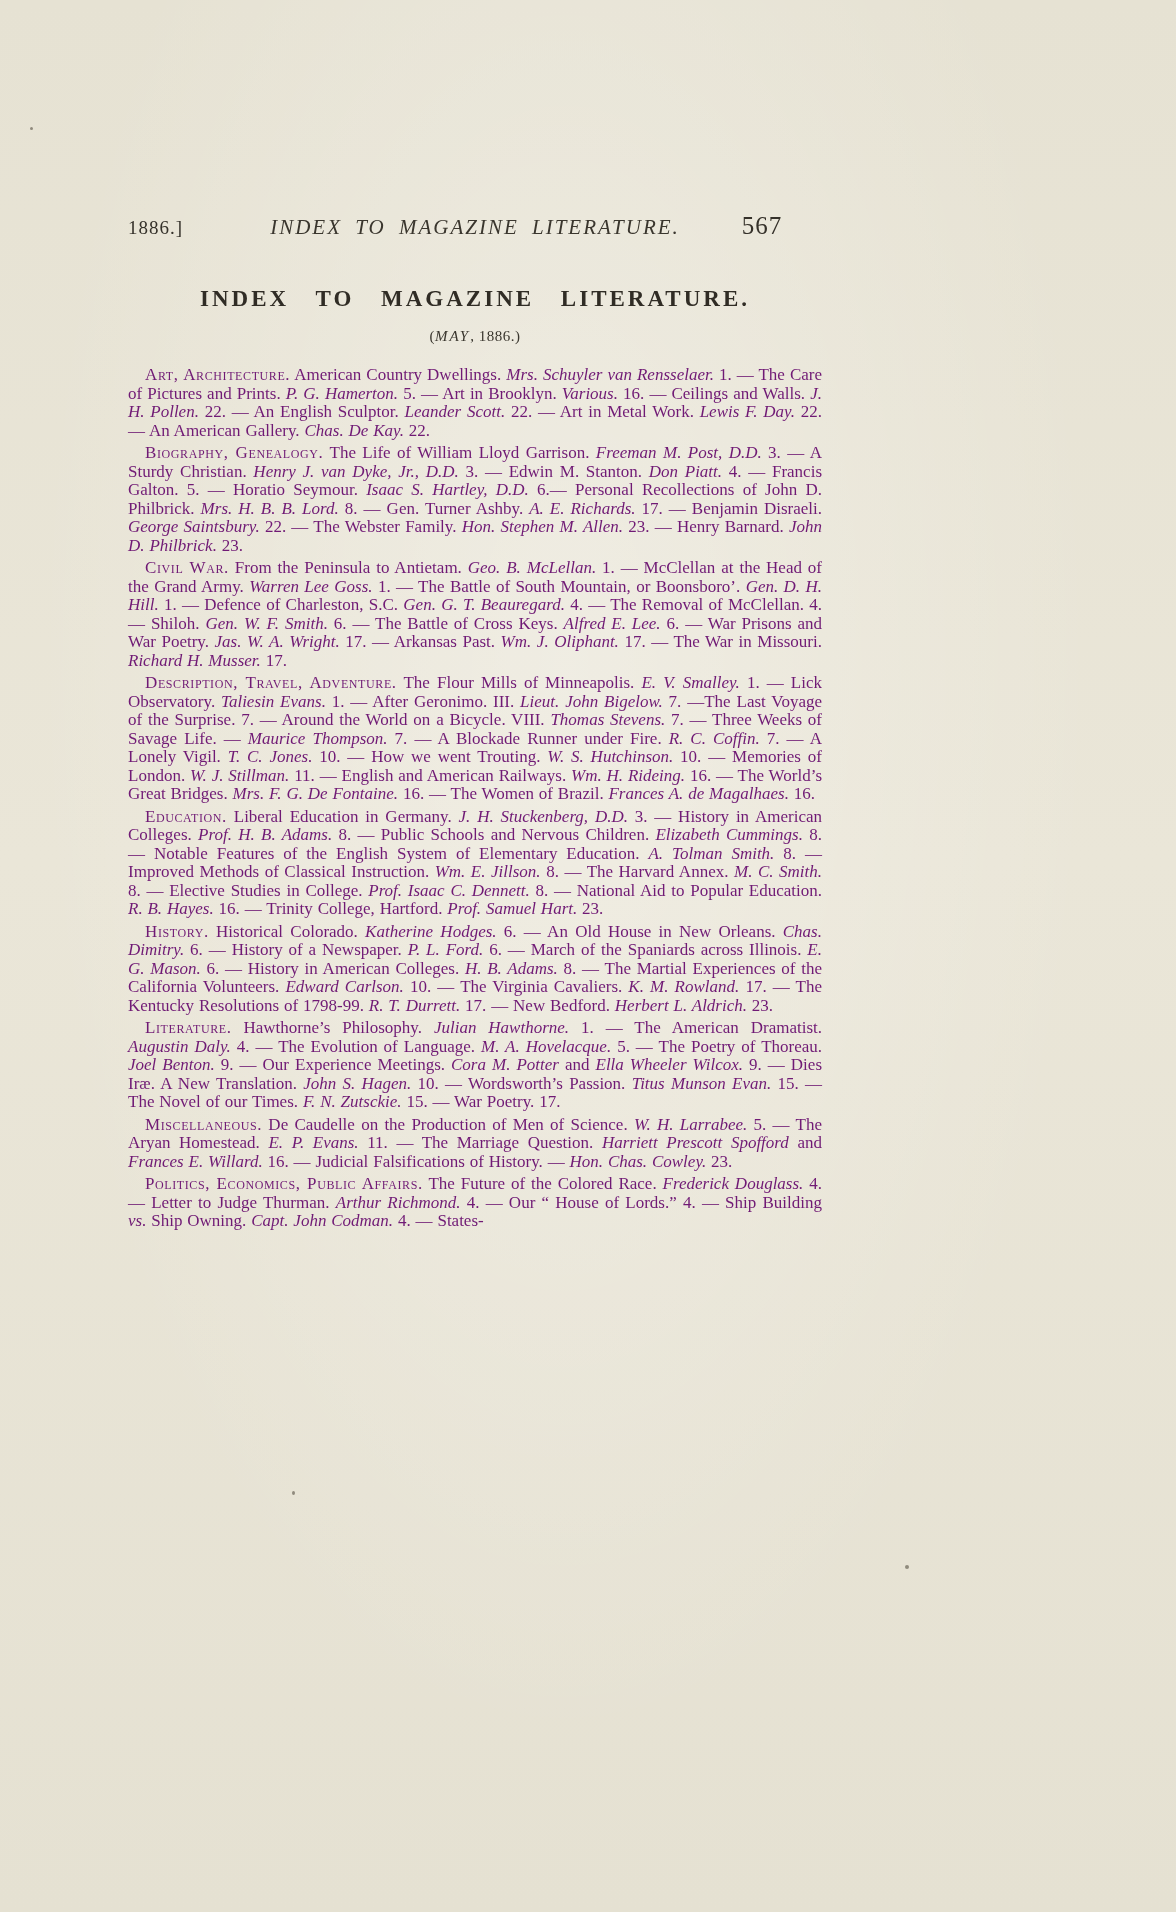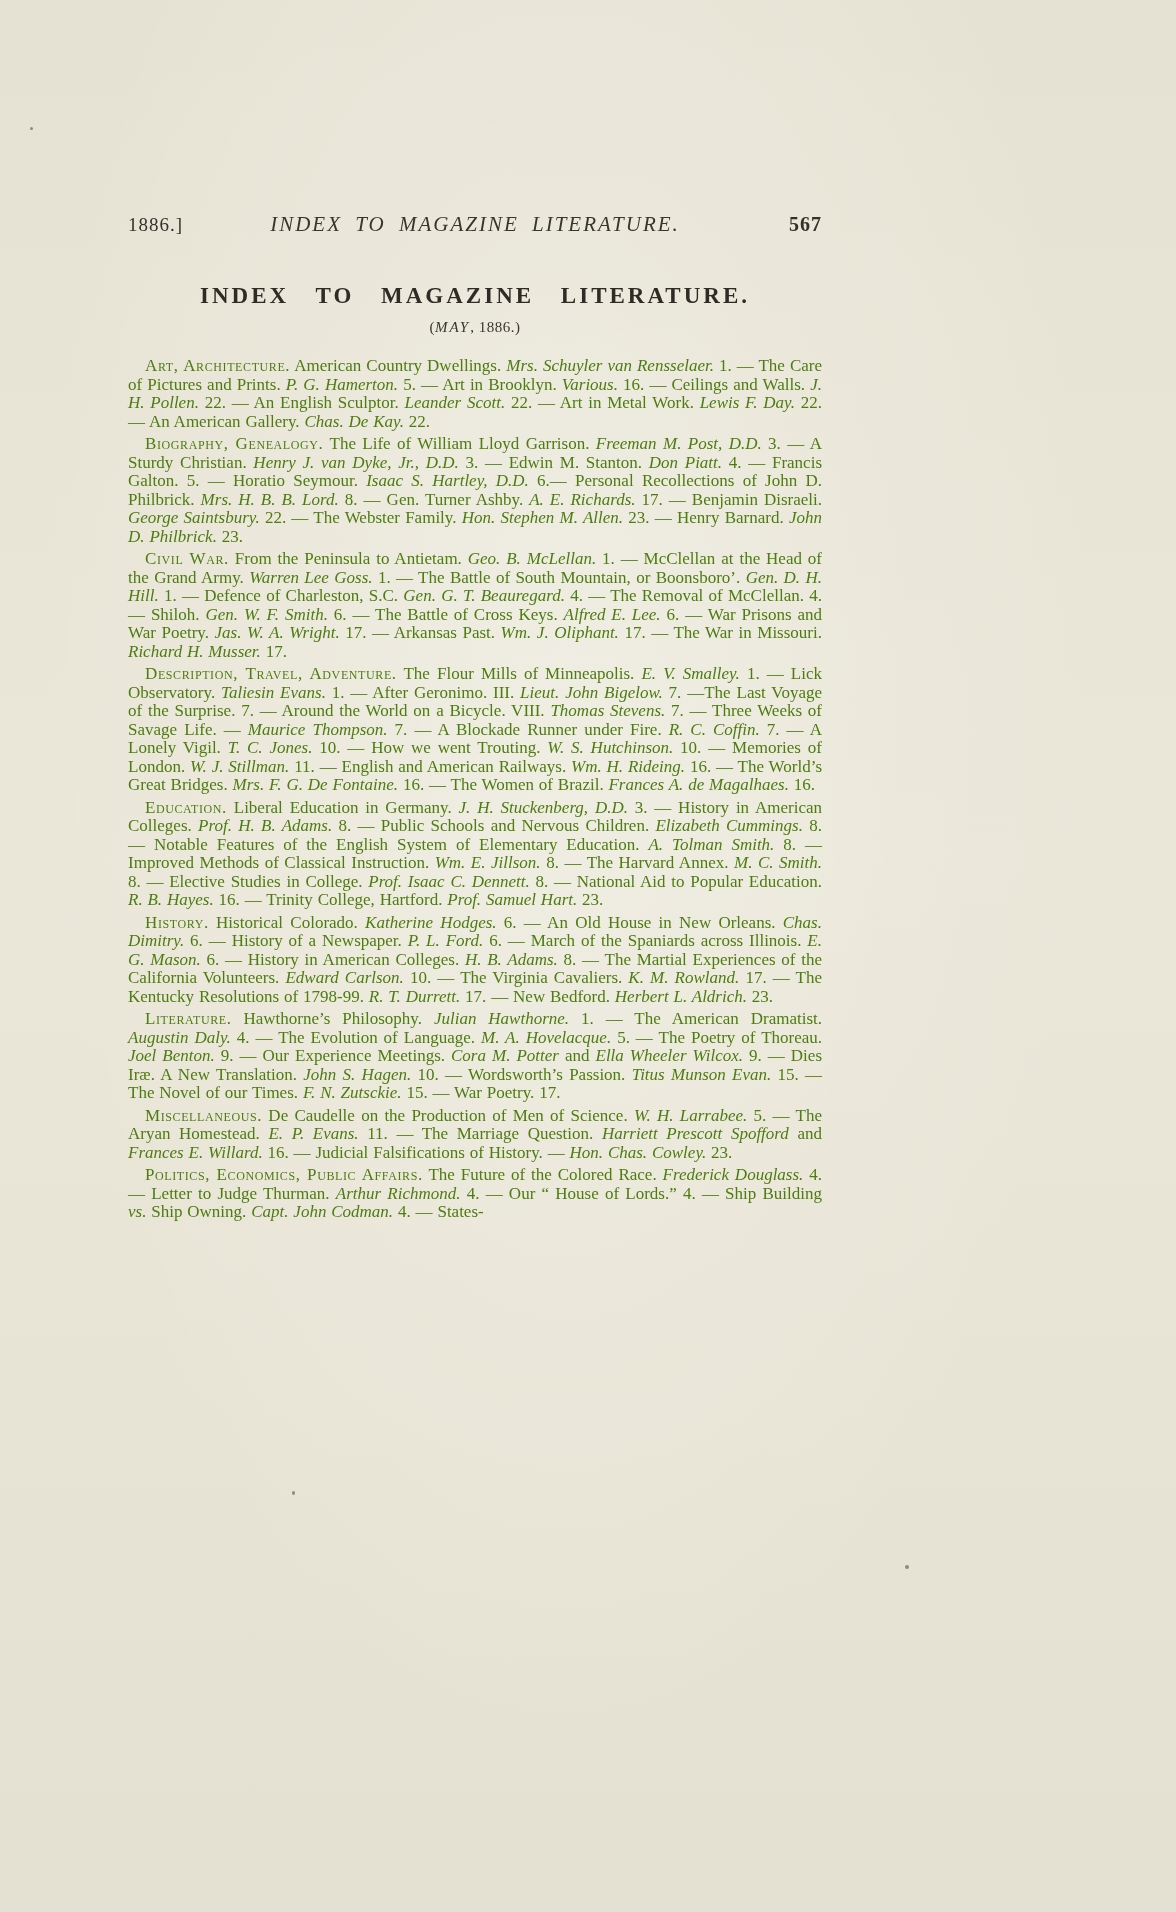--- a/index.html
+++ b/index.html
@@ -18,47 +18,47 @@
     left: 128px;
     top: 212px;
     width: 694px;
   }
   .running {
     display: flex;
     align-items: baseline;
   }
   .running .rh-left  { width: 120px; font-size: 19px; letter-spacing: 1px; }
   .running .rh-mid   { flex: 1; text-align: center; font-style: italic; font-size: 21px; letter-spacing: 2px; word-spacing: 6px; color: #3a362e; }
-  .running .rh-right { width: 120px; text-align: right; font-size: 20px; letter-spacing: 1px; font-weight: bold; }
+  .running .rh-right { width: 120px; text-align: center; font-size: 25px; letter-spacing: 1px; }
   .main-title {
     margin-top: 46px;
     text-align: center;
     font-weight: bold;
     font-size: 23px;
     letter-spacing: 3px;
     word-spacing: 18px;
     color: #302c25;
   }
   .issue-date {
-    margin-top: 10px;
+    margin-top: 16px;
     text-align: center;
     font-size: 15px;
     letter-spacing: 0.5px;
     color: #3a362e;
   }
   .issue-date .month { font-style: italic; letter-spacing: 2px; }
   .entries { margin-top: 21px; }
   p.entry {
     text-align: justify;
     text-indent: 17px;
     font-size: 17px;
     line-height: 18.5px;
     margin-bottom: 4px;
     word-spacing: 0.6px;
-    color: #4d7c0f;
+    color: #701a75;
   }
   .cat { font-variant: small-caps; letter-spacing: 0.6px; }
   .it  { font-style: italic; }
   .speck {
     position: absolute;
     background: #6b6558;
     border-radius: 50%;
     opacity: 0.7;
   }
   .speck-a { left: 30px;  top: 127px;  width: 3px; height: 3px; }

